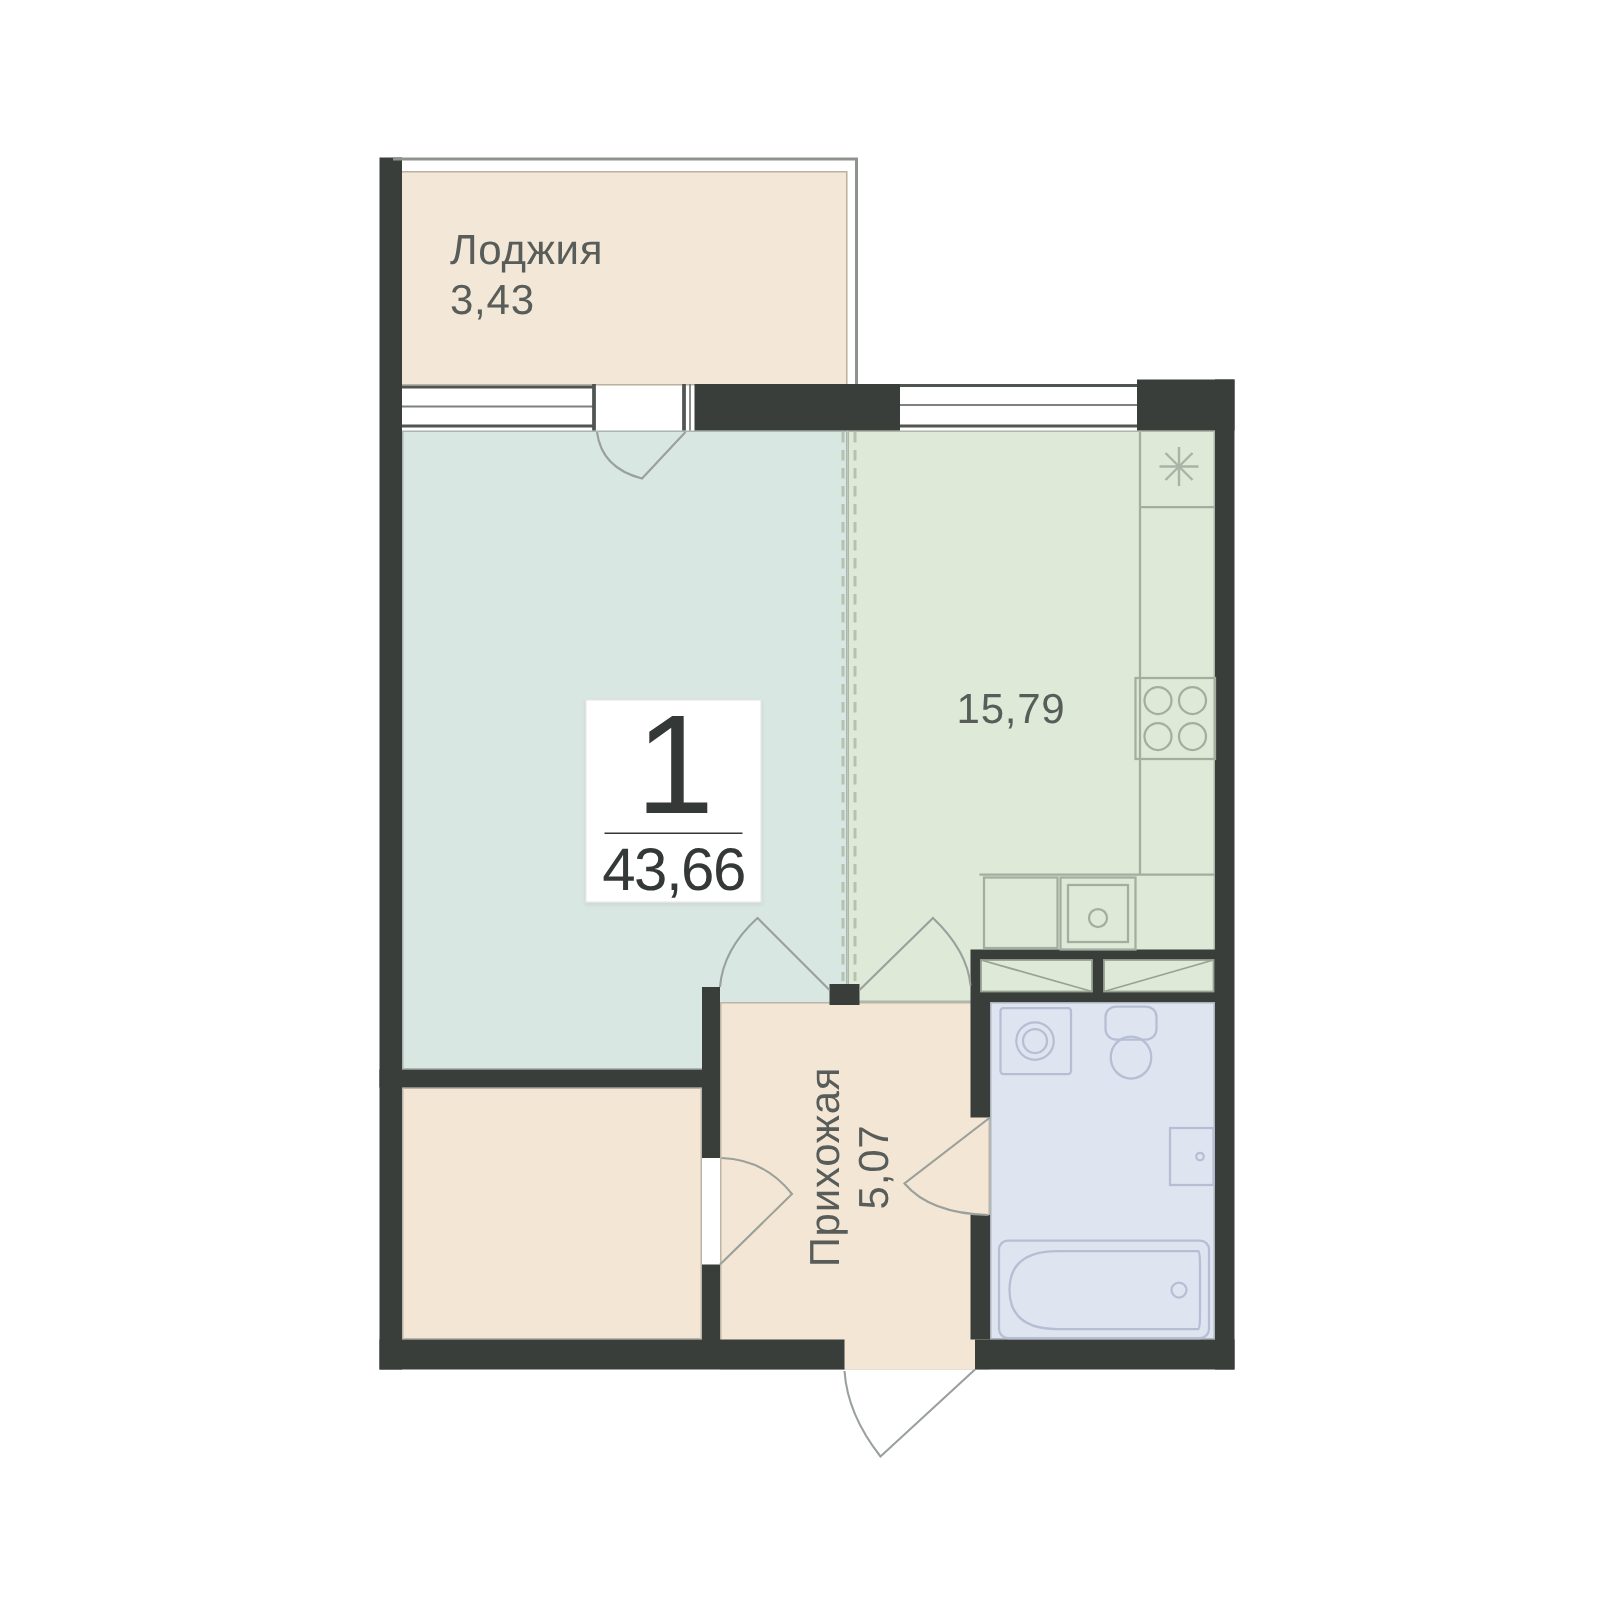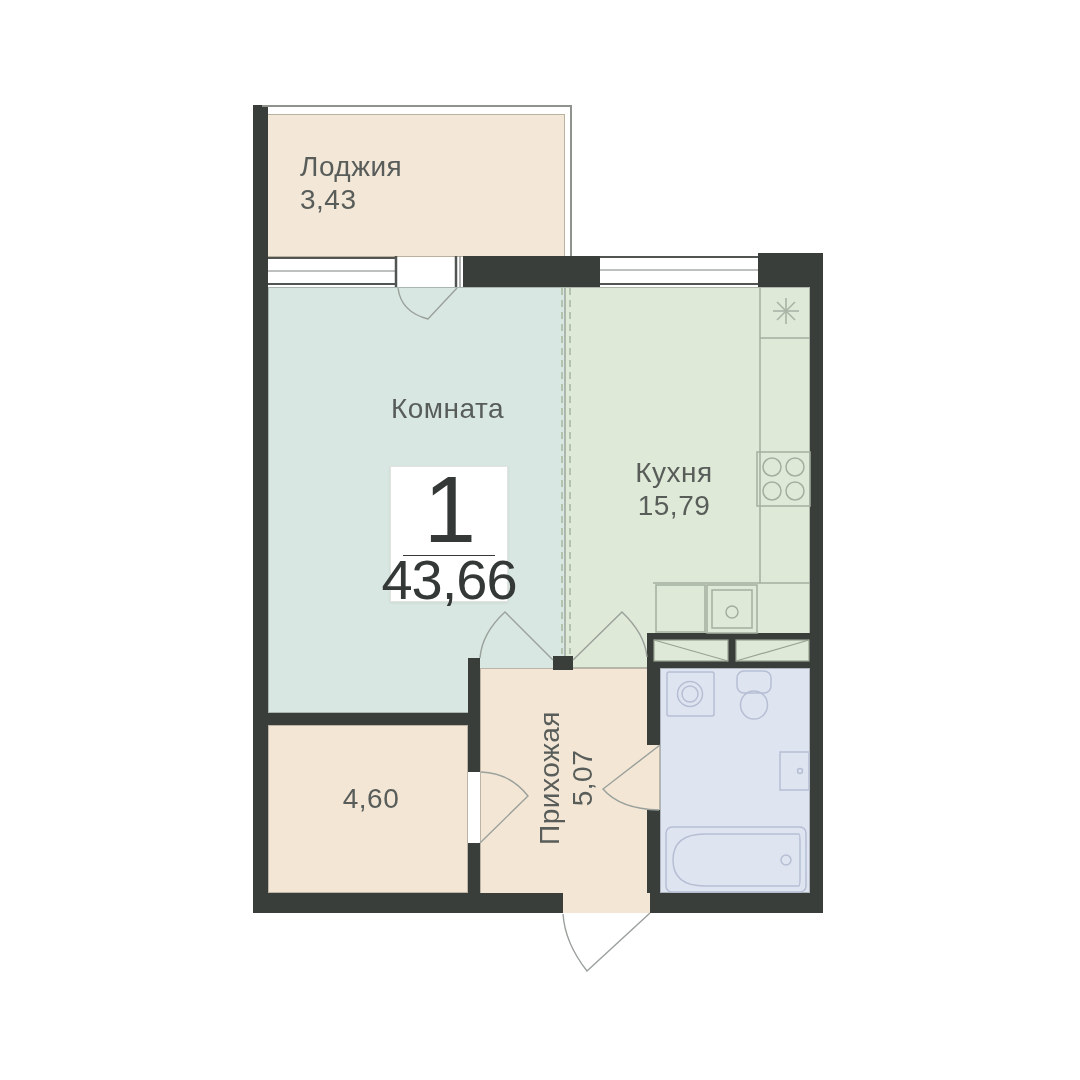--- a/index.html
+++ b/index.html
@@ -25,21 +25,21 @@
     width:170px;height:66px;
     transform:rotate(-90deg);transform-origin:center center;
   }
   .badge{
     position:absolute;left:390px;top:466px;width:116px;height:134px;z-index:6;
     background:#ffffff;border:1px solid #e3e3df;box-shadow:0 1px 3px rgba(0,0,0,.07);
     display:flex;flex-direction:column;align-items:center;justify-content:flex-start;
   }
   .badge-num{font-size:94px;line-height:86px;color:#343836;font-weight:400;letter-spacing:-2px;}
   .badge-divider{width:92px;height:3px;background:#343836;margin:2px 0 3px 0;}
-  .badge-area{font-size:56px;line-height:42px;color:#343836;font-weight:400;letter-spacing:-1px;}
+  .badge-area{font-size:40px;line-height:42px;color:#343836;font-weight:400;letter-spacing:-1px;}
 </style>
 </head>
 <body>
 
 <div id="canvas">
 
   <div class="fill fill-loggia" style="left:267px;top:114px;width:298px;height:143px;"></div>
   <div class="fill fill-room" style="left:268px;top:287px;width:297px;height:426px;"></div>
   <div class="fill fill-kitchen" style="left:565px;top:287px;width:245px;height:381px;"></div>
   <div class="fill fill-beige" style="left:480px;top:668px;width:180px;height:245px;"></div>
@@ -146,30 +146,27 @@
     <path d="M660,745 L603,789 Q620,809 659,810" fill="none" stroke="#9aa09b" stroke-width="1.4"></path>
     <path d="M650,913 L587,971 Q565,943 563,914" fill="none" stroke="#9aa09b" stroke-width="1.4"></path>
   </svg>
 
   <div class="label label-left" style="left:300px;top:150px;">
     <span>Лоджия</span>
     <span>3,43</span>
   </div>
 
   <div class="label" style="left:360px;top:392px;width:175px;">
-    <span>Комната</span>
   </div>
 
   <div class="label" style="left:600px;top:456px;width:148px;">
-    <span>Кухня</span>
     <span>15,79</span>
   </div>
 
   <div class="label" style="left:283px;top:782px;width:176px;">
-    <span>4,60</span>
   </div>
 
   <div class="label label-rot" style="left:481px;top:745px;">
     <span>Прихожая</span>
     <span>5,07</span>
   </div>
 
 
   <div class="badge">
     <div class="badge-num">1</div>

